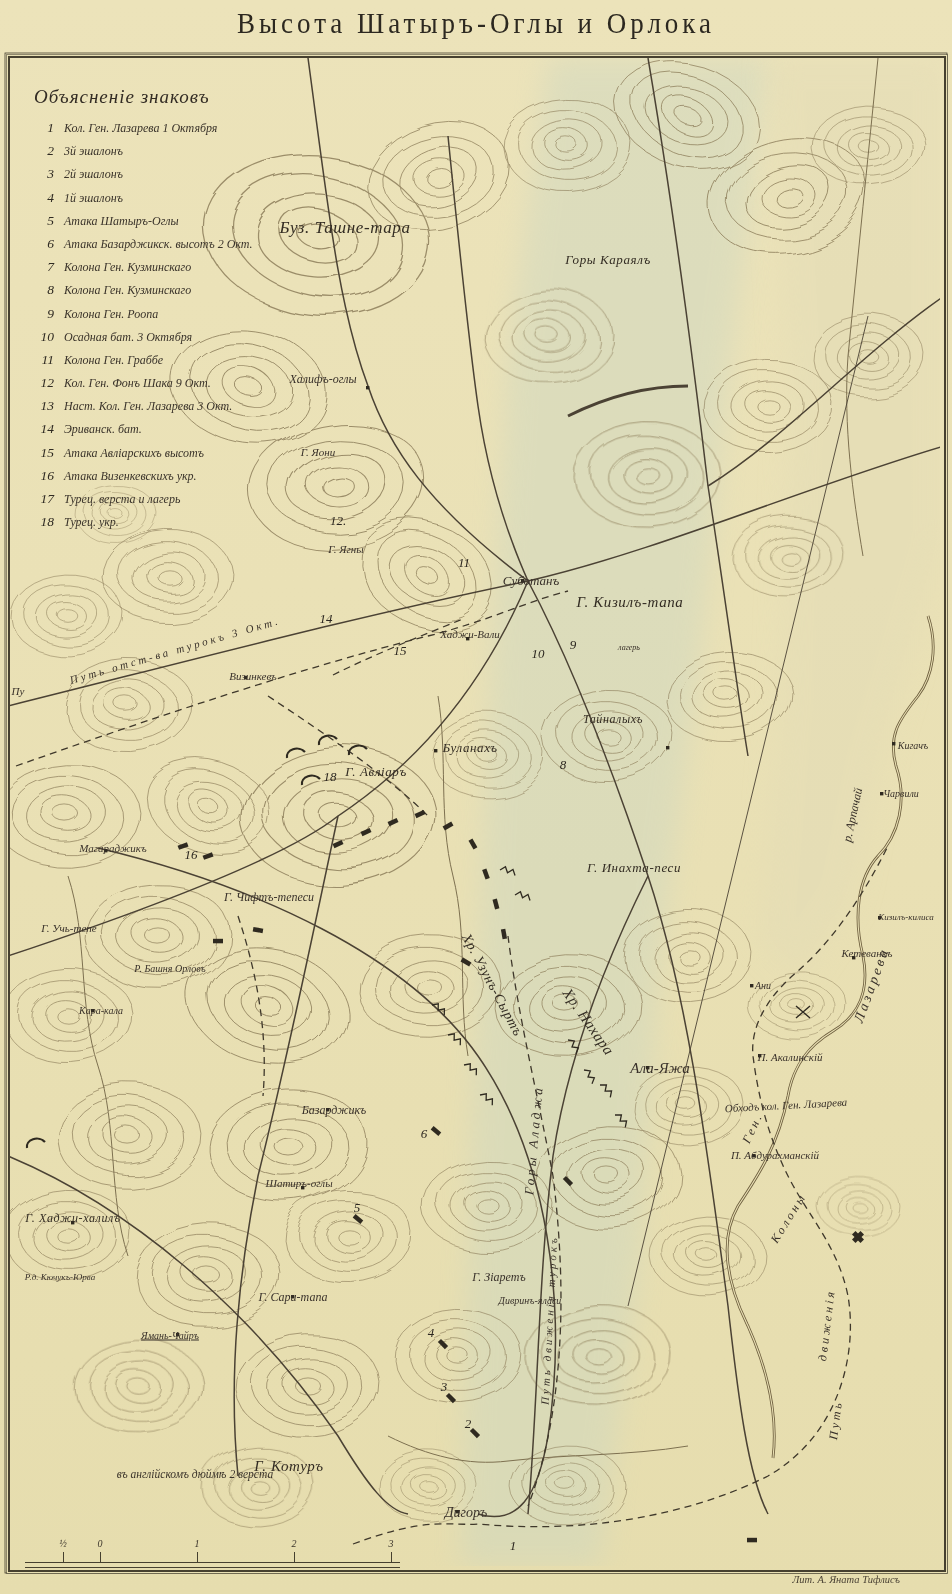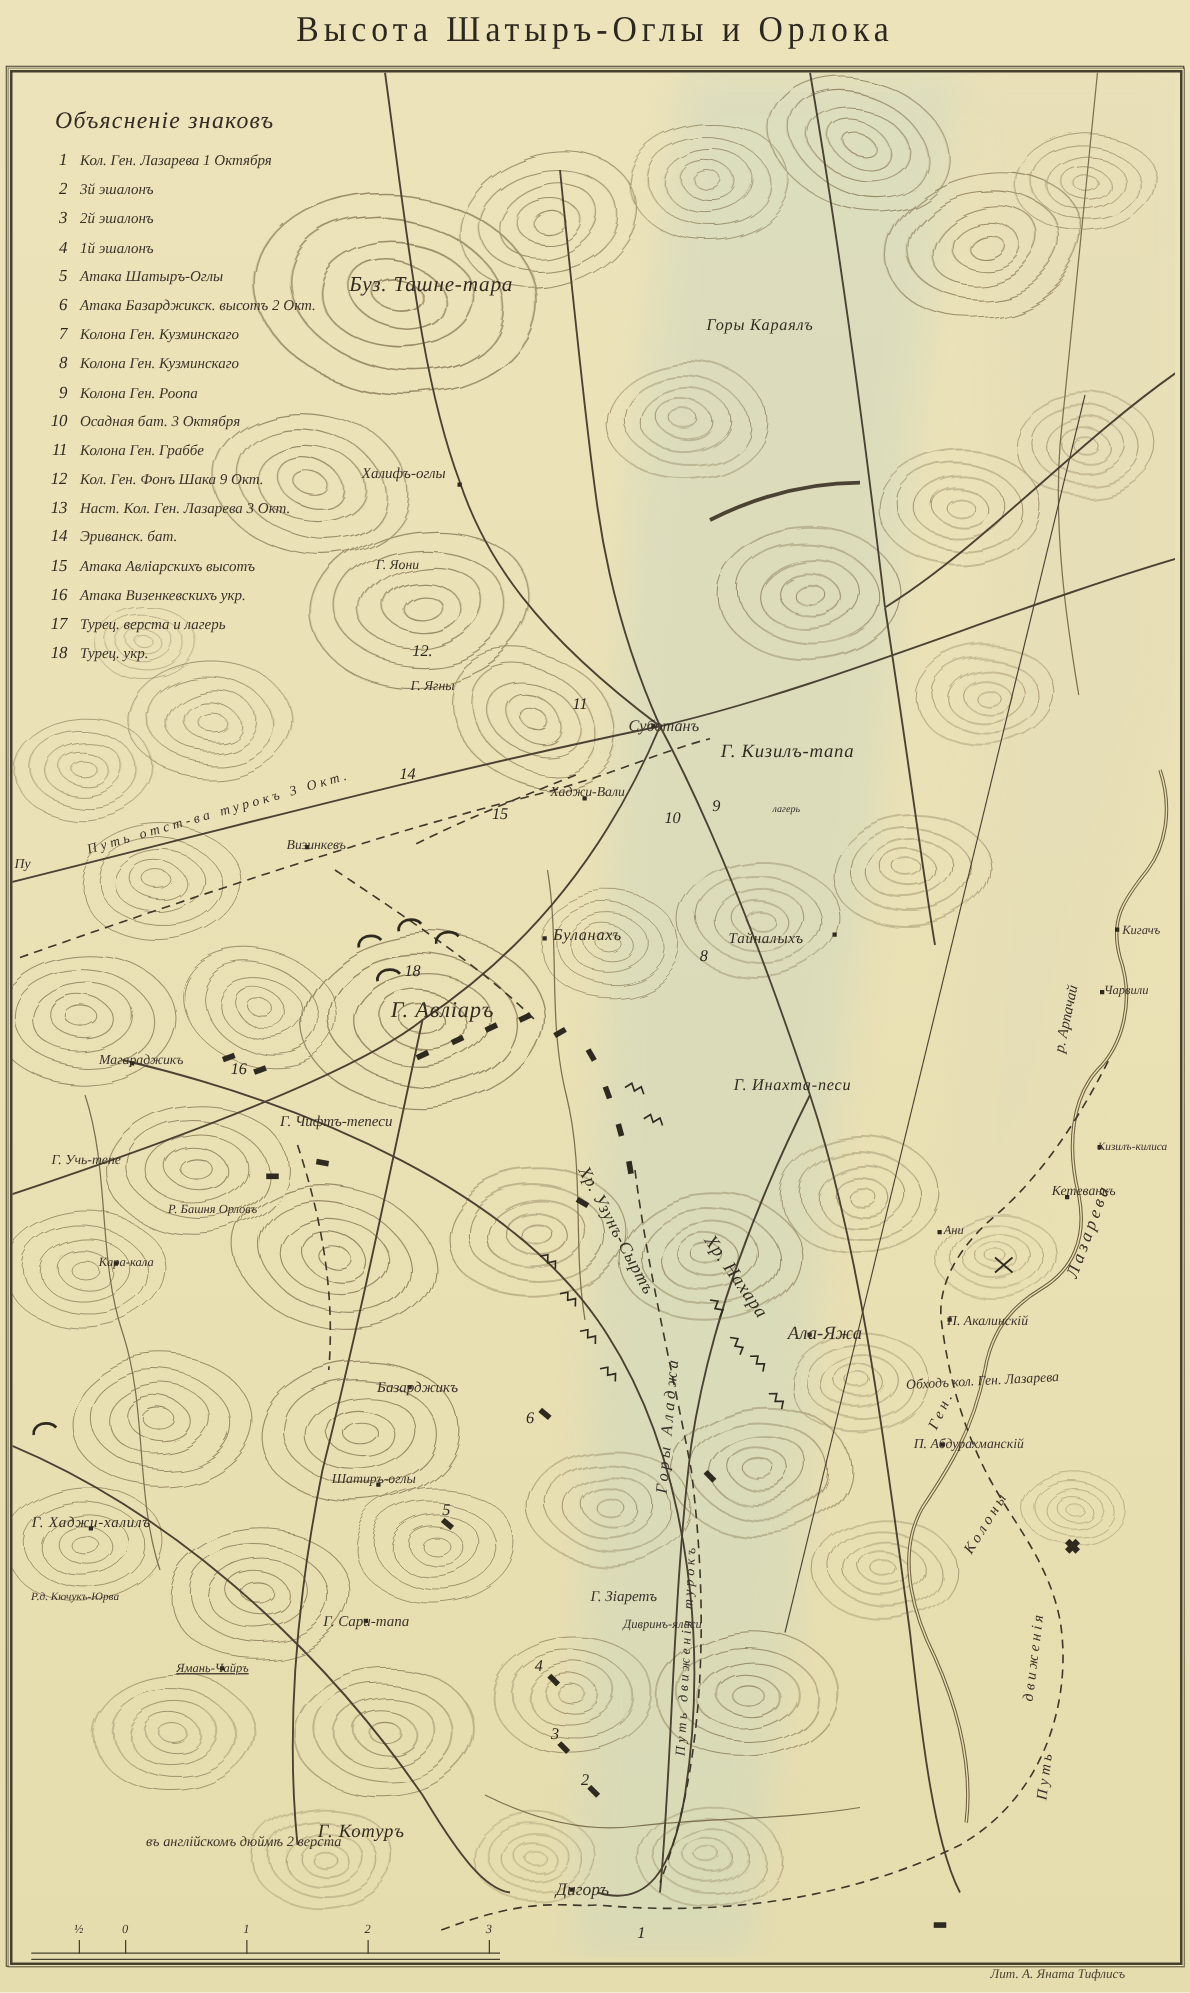--- a/index.html
+++ b/index.html
@@ -8,21 +8,21 @@
        font-family:"Liberation Serif",serif;color:#38302a;}
   .page{position:absolute;inset:0;}
   .map-title{position:absolute;top:8px;left:50%;transform:translateX(-50%) scaleY(1.08);
        font-family:"Liberation Serif",serif;font-size:27px;letter-spacing:4px;
        color:#2c2820;white-space:nowrap;font-weight:400;}
   .frame{position:absolute;left:8px;top:56px;width:934px;height:1512px;
        border:2px solid #46402f;box-shadow:0 0 0 1px #e9e0b4,0 0 0 2px rgba(70,64,47,.55);}
   svg.art{position:absolute;left:0;top:0;}
   
   .legend{position:absolute;left:34px;top:86px;width:250px;z-index:5;}
-  .legend-header{font-style:italic;font-size:19px;letter-spacing:1px;margin-left:10px;color:#332c24;}
+  .legend-header{font-style:italic;font-size:19px;letter-spacing:1px;color:#332c24;}
   .legend-items{margin-top:12px;}
   .legend-row{display:flex;height:23.2px;align-items:baseline;}
   .legend-num{width:20px;text-align:right;font-size:13.5px;font-style:italic;flex:0 0 20px;color:#2f2a22;}
   .legend-text{font-style:italic;font-size:12px;padding-left:10px;white-space:nowrap;color:#3a332a;}
   
   .lbl{position:absolute;transform:translate(-50%,-50%);font-style:italic;
        white-space:nowrap;color:#39312a;z-index:4;}
   .lbl.big{letter-spacing:.6px;color:#332c23;}
   .lbl.sp{letter-spacing:3px;}
   .num{position:absolute;transform:translate(-50%,-50%);font-style:italic;font-size:13px;
@@ -324,23 +324,23 @@
       <div class="lbl big" style="left: 345px; top: 228px; font-size: 17px; transform: translate(-50%, -50%) rotate(0deg);">Буз. Ташне-тара</div>
       <div class="lbl big" style="left: 608px; top: 260px; font-size: 13px; transform: translate(-50%, -50%) rotate(0deg);">Горы Караялъ</div>
       <div class="lbl" style="left: 323px; top: 379px; font-size: 12px; transform: translate(-50%, -50%) rotate(0deg);">Халифъ-оглы</div>
       <div class="lbl" style="left: 318px; top: 452px; font-size: 11px; transform: translate(-50%, -50%) rotate(0deg);">Г. Яони</div>
       <div class="lbl" style="left: 346px; top: 549px; font-size: 11px; transform: translate(-50%, -50%) rotate(0deg);">Г. Ягны</div>
       <div class="lbl" style="left: 531px; top: 581px; font-size: 13px; transform: translate(-50%, -50%) rotate(0deg);">Суботанъ</div>
       <div class="lbl big" style="left: 630px; top: 602px; font-size: 15px; transform: translate(-50%, -50%) rotate(0deg);">Г. Кизилъ-тапа</div>
       <div class="lbl" style="left: 470px; top: 634px; font-size: 11px; transform: translate(-50%, -50%) rotate(0deg);">Хаджи-Вали</div>
       <div class="lbl" style="left: 629px; top: 647px; font-size: 8px; transform: translate(-50%, -50%) rotate(0deg);">лагерь</div>
       <div class="lbl" style="left: 253px; top: 676px; font-size: 11px; transform: translate(-50%, -50%) rotate(0deg);">Визинкевъ</div>
-      <div class="lbl big" style="left: 613px; top: 719px; font-size: 12px; transform: translate(-50%, -50%) rotate(0deg); margin-top: 32px;">Тайналыхъ</div>
+      <div class="lbl big" style="left: 613px; top: 719px; font-size: 12px; transform: translate(-50%, -50%) rotate(0deg);">Тайналыхъ</div>
       <div class="lbl big" style="left: 470px; top: 748px; font-size: 13px; transform: translate(-50%, -50%) rotate(0deg);">Буланахъ</div>
-      <div class="lbl big" style="left: 354px; top: 772px; font-size: 18px; transform: translate(-50%, -50%) rotate(0deg); margin-top: 36px;">Г. Авліаръ</div>
+      <div class="lbl big" style="left: 376px; top: 772px; font-size: 13px; transform: translate(-50%, -50%) rotate(0deg);">Г. Авліаръ</div>
       <div class="lbl big" style="left: 634px; top: 868px; font-size: 13px; transform: translate(-50%, -50%) rotate(0deg);">Г. Инахта-песи</div>
       <div class="lbl" style="left: 113px; top: 848px; font-size: 11px; transform: translate(-50%, -50%) rotate(0deg);">Магараджикъ</div>
       <div class="lbl" style="left: 269px; top: 897px; font-size: 12px; transform: translate(-50%, -50%) rotate(0deg);">Г. Чифтъ-тепеси</div>
       <div class="lbl" style="left: 69px; top: 928px; font-size: 11px; transform: translate(-50%, -50%) rotate(0deg);">Г. Учь-тепе</div>
       <div class="lbl" style="left: 170px; top: 968px; font-size: 10px; transform: translate(-50%, -50%) rotate(0deg);">Р. Башня Орловъ</div>
       <div class="lbl" style="left: 101px; top: 1010px; font-size: 10px; transform: translate(-50%, -50%) rotate(0deg);">Кара-кала</div>
       <div class="lbl big" style="left: 492px; top: 985px; font-size: 14px; transform: translate(-50%, -50%) rotate(62deg);">Хр. Узунъ-Сыртъ</div>
       <div class="lbl big" style="left: 588px; top: 1022px; font-size: 15px; transform: translate(-50%, -50%) rotate(55deg);">Хр. Нахара</div>
       <div class="lbl" style="left: 660px; top: 1068px; font-size: 15px; transform: translate(-50%, -50%) rotate(0deg);">Ала-Яжа</div>
       <div class="lbl" style="left: 763px; top: 985px; font-size: 10px; transform: translate(-50%, -50%) rotate(0deg);">Ани</div>

